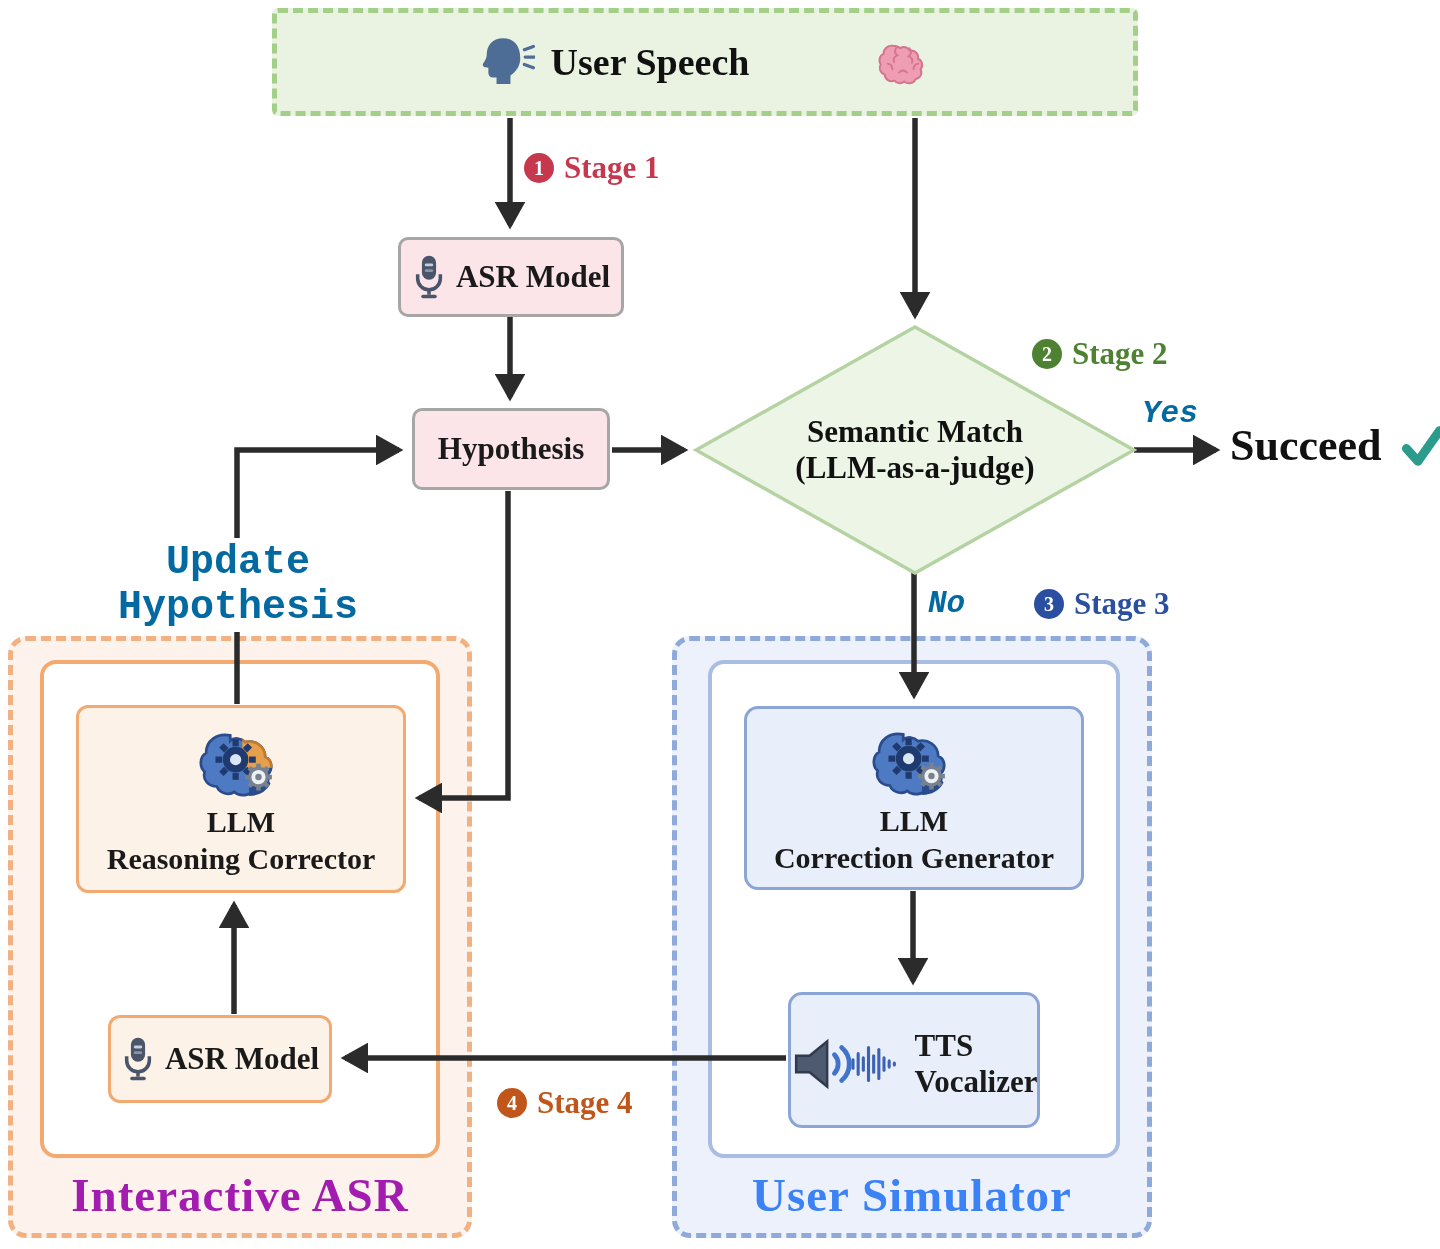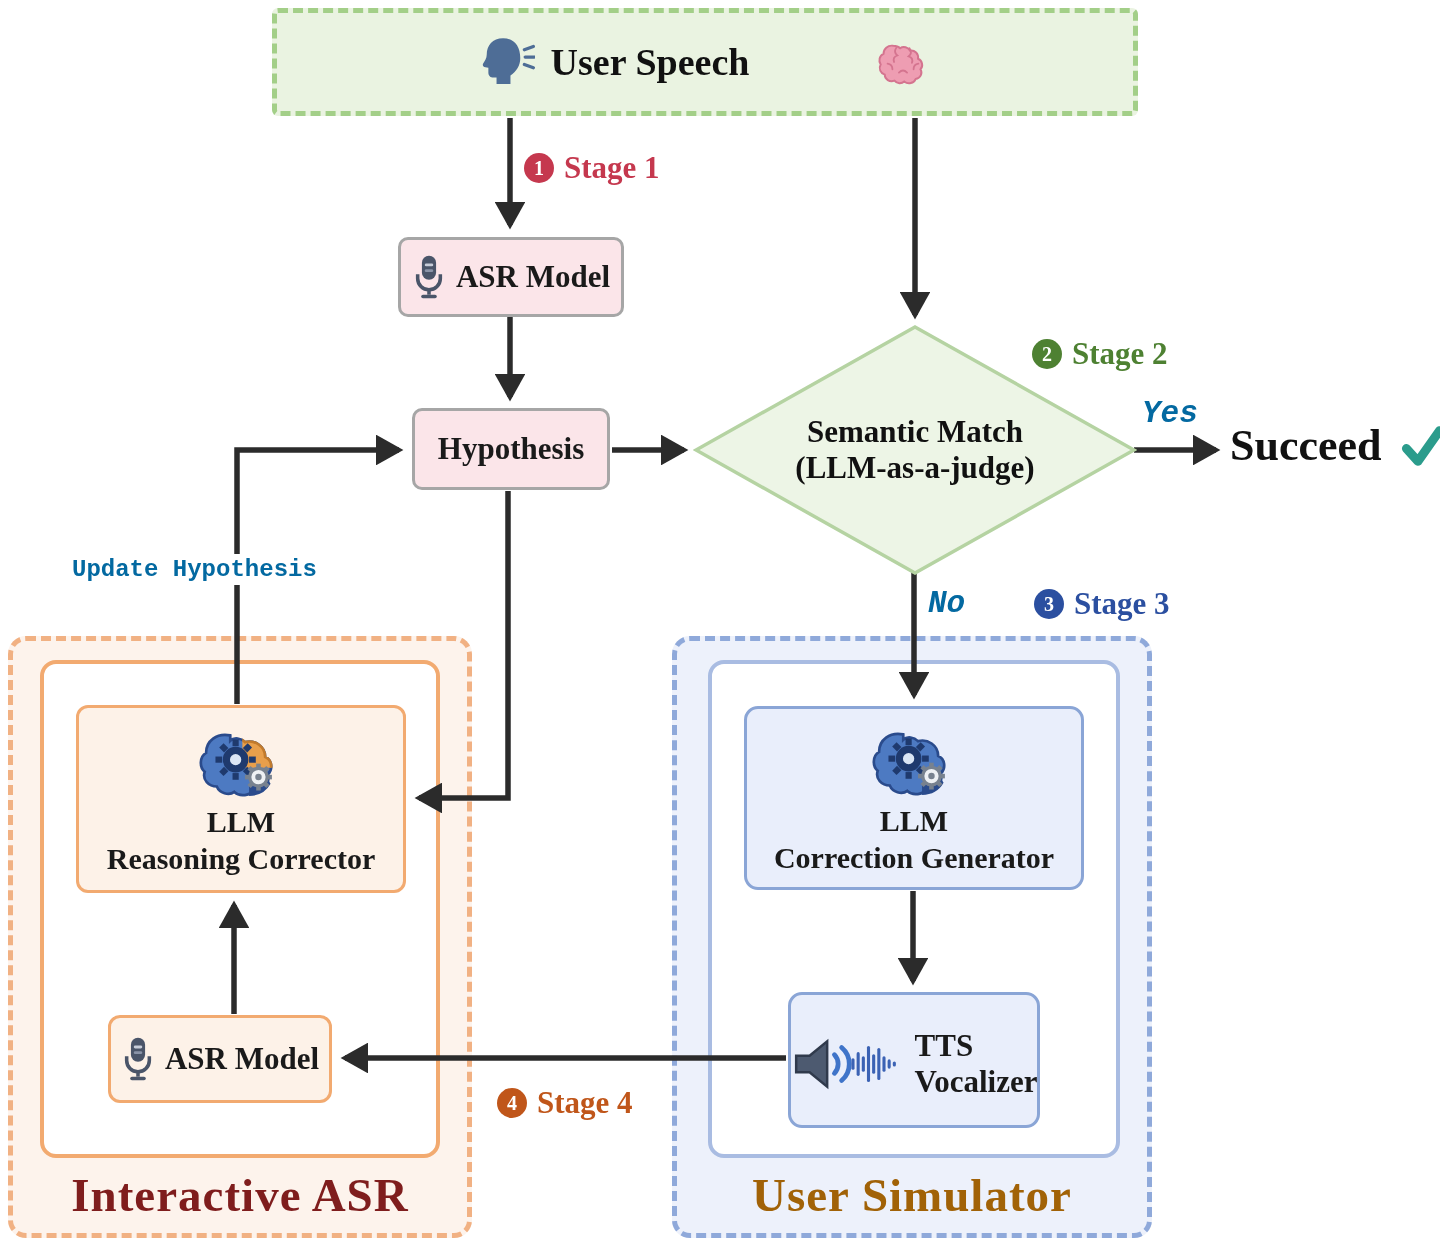--- a/index.html
+++ b/index.html
@@ -7,22 +7,22 @@
   .canvas { position:relative; width:1440px; height:1249px; background:#ffffff; overflow:hidden; font-weight:bold; color:#1a1a1a; }
 
   
   .dashed-box { position:absolute; border-radius:18px; z-index:1; }
   .orange-outer { left:8px; top:636px; width:464px; height:602px; background:#fdf3ec; border:5px dashed #f1b183; }
   .blue-outer   { left:672px; top:636px; width:480px; height:602px; background:#edf1fb; border:5px dashed #8fa9da; }
   .inner-box { position:absolute; border-radius:16px; background:#ffffff; z-index:2; }
   .orange-inner { left:40px; top:660px; width:400px; height:498px; border:4px solid #f2aa70; }
   .blue-inner   { left:708px; top:660px; width:412px; height:498px; border:4px solid #a9bce2; }
   .container-label { position:absolute; z-index:4; text-align:center; font-size:47px; letter-spacing:1px; }
-  .lbl-interactive { left:8px; width:464px; top:1168px; color:#7f1d1d; }
-  .lbl-simulator   { left:672px; width:480px; top:1168px; color:#a16207; }
+  .lbl-interactive { left:8px; width:464px; top:1168px; color:#a21caf; }
+  .lbl-simulator   { left:672px; width:480px; top:1168px; color:#3b82f6; }
 
   
   svg.wires { position:absolute; left:0; top:0; z-index:5; pointer-events:none; }
   .wire { stroke:#2b2b2b; stroke-width:5.5; fill:none; }
 
   
   .top-box { position:absolute; left:272px; top:8px; width:866px; height:108px;
              background:#eaf3e1; border:5px dashed #a3cf88; border-radius:6px;
              display:flex; align-items:center; justify-content:center; gap:128px; z-index:10; }
   .src-item { display:flex; align-items:center; gap:16px; font-size:38px; color:#111; }
@@ -50,21 +50,21 @@
   .st2 { left:1032px; top:336px; color:#4e8132; } .st2 .badge { background:#4e8132; }
   .st3 { left:1034px; top:586px; color:#2b4fa0; } .st3 .badge { background:#2b4fa0; }
   .st4 { left:497px; top:1085px; color:#c0561a; } .st4 .badge { background:#c0561a; }
 
   
   .edge-label { position:absolute; z-index:20; font-size:31px; color:#0369a1;font-family:Liberation Mono, monospace; }
   .italic { font-style:italic; }
   .lbl-yes { left:1142px; top:396px; }
   .lbl-no  { left:928px; top:586px; }
   .succeed-row { position:absolute; left:1230px; top:420px; display:flex; align-items:center; gap:18px; font-size:44px; color:#111; z-index:20; }
-  .lbl-update { left:72px; top:554px; width:332px; font-size:24px; background:#ffffff; padding:2px 0; }
+  .lbl-update { left:72px; top:538px; width:332px; text-align:center; font-size:40px; background:#ffffff; padding:2px 0; }
 
   .icon { display:inline-flex; align-items:center; justify-content:center; line-height:0; }
 </style>
 </head>
 <body>
 
 <div class="canvas">
 
   <div class="dashed-box orange-outer"></div>
   <div class="inner-box orange-inner"></div>

